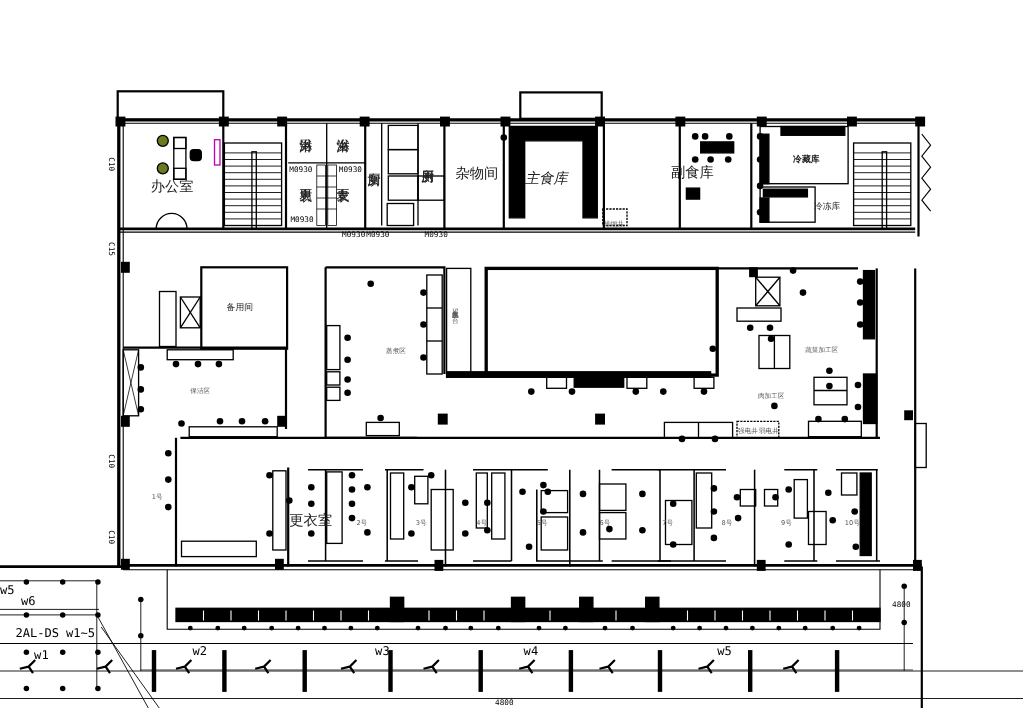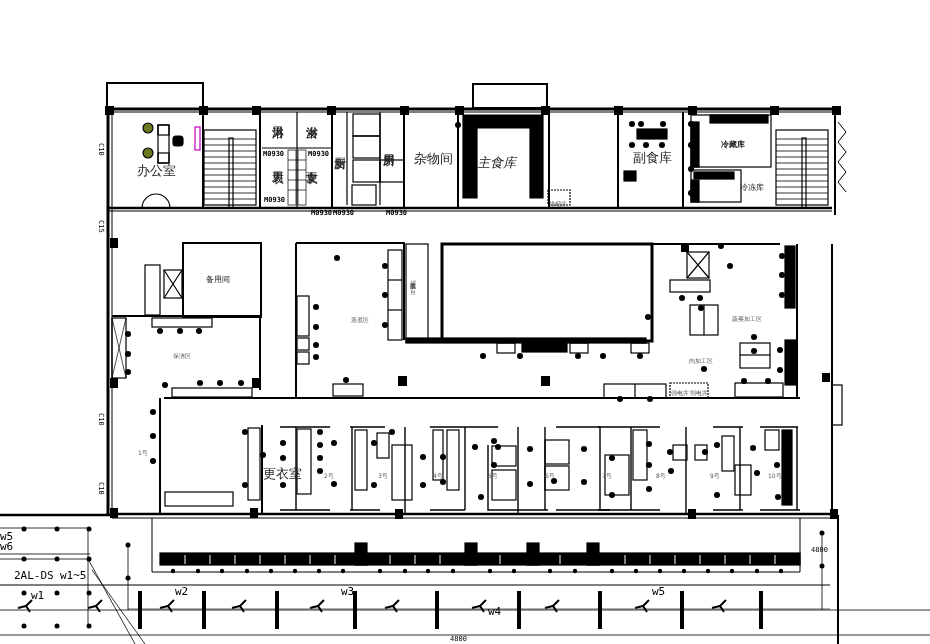--- a/index.html
+++ b/index.html
@@ -3,21 +3,21 @@
 <meta charset="utf-8">
 <style>
   html, body { margin:0; padding:0; background:#ffffff; }
   body { width:930px; height:644px; overflow:hidden; position:relative; font-family:"DejaVu Sans", sans-serif; }
   #plan { position:absolute; left:0; top:0; width:930px; height:644px; }
   .lbl { position:absolute; color:#222; white-space:nowrap; line-height:1; font-family:"DejaVu Serif", serif; }
   .lbl-big { font-size:13px; }
   .lbl-sm { font-size:6px; color:#555; font-family:"DejaVu Sans", sans-serif; }
   .lbl-vert { writing-mode:vertical-rl; font-size:12px; }
   .lbl-vert-sm { writing-mode:vertical-rl; font-size:6px; color:#555; font-family:"DejaVu Sans", sans-serif; }
-  .code { position:absolute; font-size:7px; font-weight:bold; color:#000; font-family:"DejaVu Sans Mono", monospace; white-space:nowrap; line-height:1; }
+  .code { position:absolute; font-size:7px; font-weight:normal; color:#000; font-family:"DejaVu Sans Mono", monospace; white-space:nowrap; line-height:1; }
   .elec { position:absolute; font-size:11px; color:#000; font-family:"DejaVu Sans Mono", monospace; white-space:nowrap; line-height:1; }
   .dim { position:absolute; font-size:7px; color:#000; font-family:"DejaVu Sans Mono", monospace; line-height:1; }
 </style>
 </head>
 <body>
 
 <svg id="plan" viewBox="0 0 930 644" xmlns="http://www.w3.org/2000/svg">
   <g fill="none" stroke="#000" stroke-width="1.2">
 
     <rect x="107" y="83" width="96" height="26" stroke-width="2"></rect>
@@ -462,21 +462,21 @@
 
 <span class="lbl lbl-big" style="left:137px;top:164px;text-align:center;">办公室</span>
 <span class="lbl lbl-vert" style="left:272px;top:117px;">男淋浴</span>
 <span class="lbl lbl-vert" style="left:306px;top:117px;">女淋浴</span>
 <span class="lbl lbl-vert" style="left:272px;top:162px;">男更衣</span>
 <span class="lbl lbl-vert" style="left:306px;top:162px;">女更衣</span>
 <span class="lbl lbl-vert" style="left:334px;top:148px;">女厕所</span>
 <span class="lbl lbl-vert" style="left:383px;top:145px;">男厕所</span>
 <span class="lbl lbl-big" style="left:414px;top:152px;">杂物间</span>
 <span class="lbl lbl-big" style="left:477px;top:156px;font-style:italic;">主食库</span>
-<span class="lbl lbl-big" style="left:633px;top:151px;">副食库</span>
+<span class="lbl lbl-big" style="left:610px;top:151px;">副食库</span>
 <span class="lbl" style="left:721px;top:140px;font-size:8px;font-weight:bold;">冷藏库</span>
 <span class="lbl" style="left:740px;top:184px;font-size:8px;">冷冻库</span>
 <span class="lbl" style="left:206px;top:276px;font-size:8px;">备用间</span>
 <span class="lbl lbl-sm" style="left:173px;top:353px;">保洁区</span>
 <span class="lbl lbl-sm" style="left:351px;top:317px;">蒸煮区</span>
 <span class="lbl lbl-vert-sm" style="left:410px;top:278px;">蒸汽发生器 5台</span>
 <span class="lbl lbl-sm" style="left:732px;top:316px;">蔬菜加工区</span>
 <span class="lbl lbl-sm" style="left:689px;top:358px;">肉加工区</span>
 <span class="lbl lbl-sm" style="left:671px;top:390px;">强电井</span>
 <span class="lbl lbl-sm" style="left:690px;top:390px;">弱电井</span>
@@ -500,22 +500,22 @@
 <span class="code" style="left:311px;top:210px;">M0930</span>
 <span class="code" style="left:333px;top:210px;">M0930</span>
 <span class="code" style="left:386px;top:210px;">M0930</span>
 
 <span class="dim" style="left:97px;top:143px;writing-mode:vertical-rl;">C10</span>
 <span class="dim" style="left:97px;top:220px;writing-mode:vertical-rl;">C15</span>
 <span class="dim" style="left:97px;top:413px;writing-mode:vertical-rl;">C10</span>
 <span class="dim" style="left:97px;top:482px;writing-mode:vertical-rl;">C10</span>
 
 <span class="elec" style="left:0px;top:531px;">w5</span>
-<span class="elec" style="left:0px;top:541px;">w6</span>
+<span class="elec" style="left:0px;top:541px;padding-left:19px;">w6</span>
 <span class="elec" style="left:14px;top:570px;">2AL-DS</span>
 <span class="elec" style="left:60px;top:570px;">w1~5</span>
 <span class="elec" style="left:31px;top:590px;">w1</span>
 <span class="elec" style="left:175px;top:586px;">w2</span>
 <span class="elec" style="left:341px;top:586px;">w3</span>
-<span class="elec" style="left:488px;top:586px;margin-top:20px;">w4</span>
+<span class="elec" style="left:476px;top:586px;">w4</span>
 <span class="elec" style="left:652px;top:586px;">w5</span>
 <span class="dim" style="left:450px;top:636px;">4800</span>
 <span class="dim" style="left:811px;top:547px;">4800</span>
 
 </body></html>

